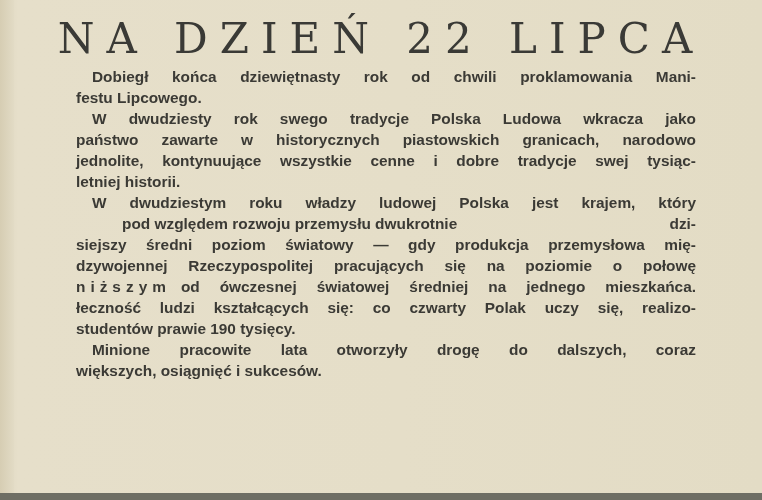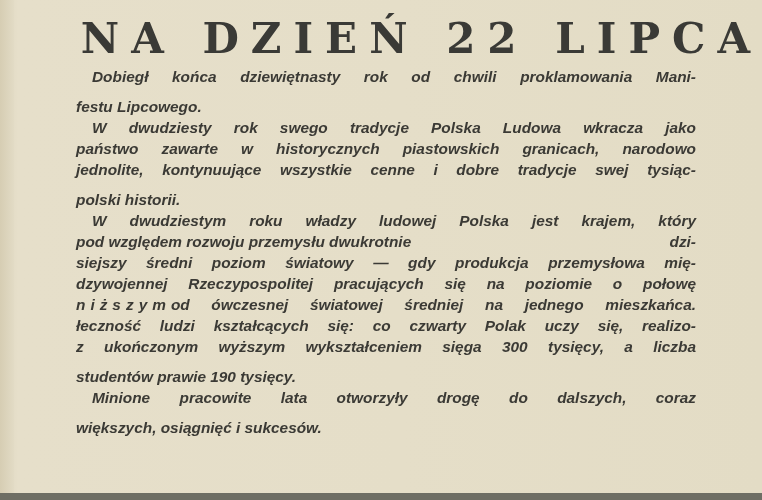--- a/index.html
+++ b/index.html
@@ -15,34 +15,34 @@
   }
   .leftedge {
     position:absolute; left:0; top:0; width:14px; height:496px;
     background:linear-gradient(90deg,#d6cdb3,#e2dbc5);
   }
   .bottombar {
     position:absolute; left:0; top:493px; width:762px; height:7px;
     background:#6e6e64;
   }
   .title {
-    position:absolute; left:0; top:14px; width:762px; text-align:right;
-    font-family:"DejaVu Serif", serif; font-weight:bold;
+    position:absolute; left:0; top:14px; width:762px; text-align:center;
+    font-family:"DejaVu Serif", serif; font-weight:normal;
     font-size:42px; letter-spacing:12px; color:#3a3a36;
     line-height:50px;
     transform:scaleY(1.0);
   }
   .body {
     position:absolute; left:76px; top:66px; width:620px;
     font-family:"Liberation Sans", sans-serif; font-weight:bold;
     font-size:15.4px; line-height:21px; color:#3b3a35;
     text-align:justify;
   }
-  .line { display:block; white-space:nowrap; text-align:justify; text-align-last:justify; height:21px;font-style:italic; }
-  .line.last { text-align-last:left;margin-top:9px; }
+  .line { display:block; white-space:nowrap; text-align:justify; text-align-last:justify; height:21px; }
+  .line.last { text-align-last:left; }
   .indent { padding-left:16px; }
   .spaced { letter-spacing:5px; }
 </style>
 </head>
 <body>
 
 <div class="page">
   <div class="leftedge"></div>
 
   <div class="title">NA DZIEŃ 22 LIPCA</div>
@@ -51,41 +51,40 @@
 
     <div>
       <span class="line indent">Dobiegł końca dziewiętnasty rok od chwili proklamowania Mani-</span>
       <span class="line last">festu Lipcowego.</span>
     </div>
 
     <div>
       <span class="line indent">W dwudziesty rok swego tradycje Polska Ludowa wkracza jako</span>
       <span class="line">państwo zawarte w historycznych piastowskich granicach, narodowo</span>
       <span class="line">jednolite, kontynuujące wszystkie cenne i dobre tradycje swej tysiąc-</span>
-      <span class="line last">polski historii.</span>
+      <span class="line last">letniej historii.</span>
     </div>
 
 
     <div>
       <span class="line indent">W dwudziestym roku władzy ludowej Polska jest krajem, który</span>
-      <span class="line" style="display:flex;justify-content:space-between;">
+      <span class="line" style="display:flex;justify-content:space-between;margin-left:46px;">
         <span>pod względem rozwoju przemysłu dwukrotnie</span>
         <span>dzi-</span>
       </span>
       <span class="line">siejszy średni poziom światowy — gdy produkcja przemysłowa mię-</span>
       <span class="line">dzywojennej Rzeczypospolitej pracujących się na poziomie o połowę</span>
-      <span class="line" style="display:flex;">
+      <span class="line" style="display:flex;gap:10px;">
         <span class="spaced">niższym</span>
         <span style="flex:1;text-align:justify;text-align-last:justify;">od ówczesnej światowej średniej na jednego mieszkańca.</span>
       </span>
     </div>
 
     <div>
       <span class="line">łeczność ludzi kształcących się: co czwarty Polak uczy się, realizo-</span>
-      <span class="line">z ukończonym wyższym wykształceniem sięga 300 tysięcy, a liczba</span>
       <span class="line last">studentów prawie 190 tysięcy.</span>
     </div>
 
     <div>
       <span class="line indent">Minione pracowite lata otworzyły drogę do dalszych, coraz</span>
       <span class="line last">większych, osiągnięć i sukcesów.</span>
     </div>
   </div>
 </div>
 <div class="bottombar"></div>

